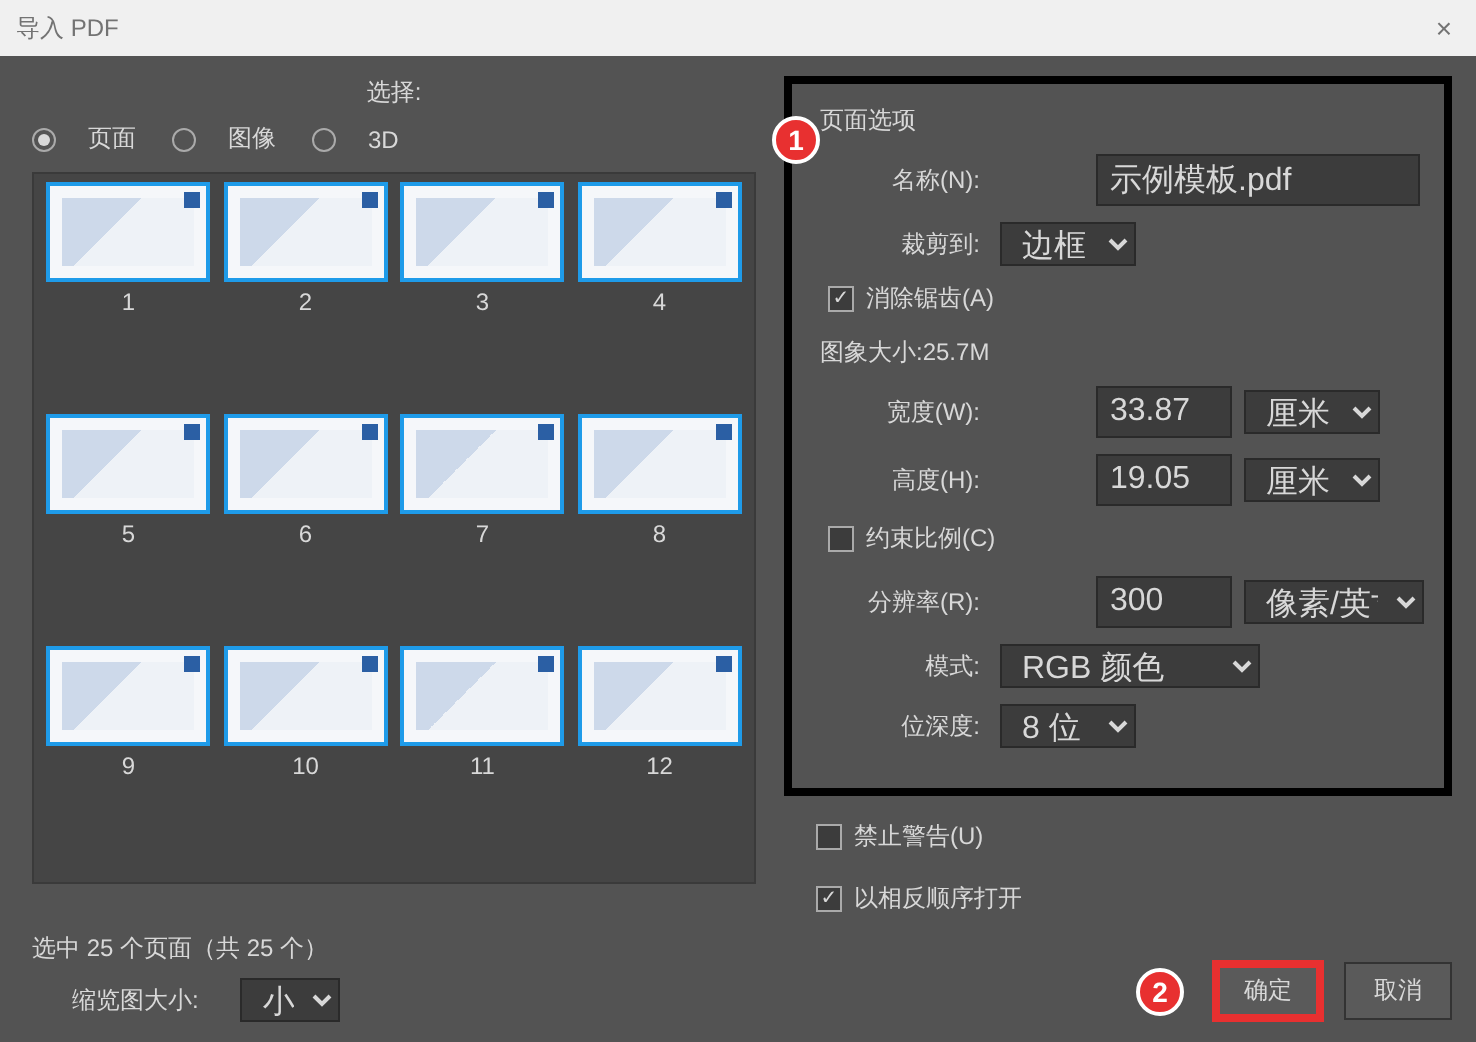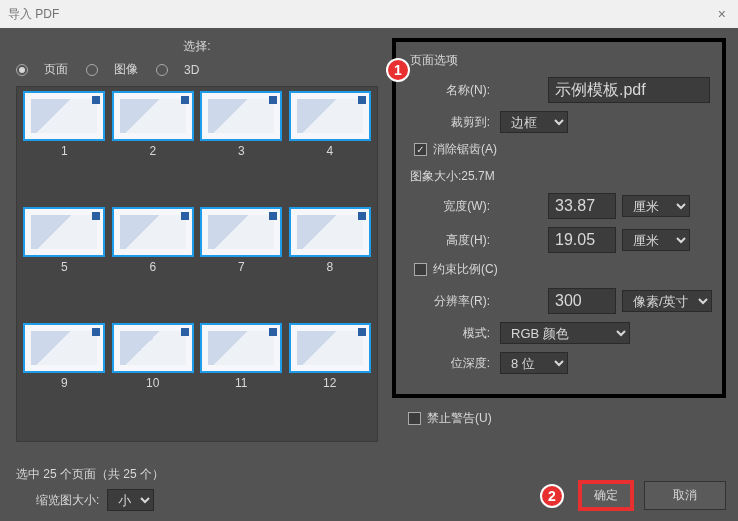--- a/index.html
+++ b/index.html
@@ -13,38 +13,38 @@
 .radio-row { display: flex; gap: 18px; margin-bottom: 8px; align-items: center; }
 .radio-item { display: flex; align-items: center; gap: 16px; cursor: pointer; }
 .radio-circle { width: 12px; height: 12px; border: 1px solid #aaa; border-radius: 50%; display: flex; align-items: center; justify-content: center; }
 .radio-circle.checked::after { content: ""; width: 6px; height: 6px; background: #d8d8d8; border-radius: 50%; }
 .thumbnails-wrap { border: 1px solid #3a3a3a; background: #454545; flex: 1; overflow: hidden; position: relative; padding: 4px; }
 .thumbnails { display: grid; grid-template-columns: repeat(4, 1fr); gap: 2px; overflow-y: auto; height: 100%; }
 .thumb-cell { display: flex; flex-direction: column; align-items: center; }
 .thumb { width: 82px; height: 50px; background: #f5f7fa; border: 2px solid #1e9be9; position: relative; overflow: hidden; }
 .thumb-num { margin-top: 3px; margin-bottom: 6px; font-size: 12px; color: #d8d8d8; }
 .row-below { margin-top: 24px; }
-.row-below .size-row { display: flex; align-items: center; gap: 8px; margin-top: 6px; padding-left: 20px; }
-select.ctl, input.ctl { background: #3c3c3c; color: #d8d8d8; border: 1px solid #2a2a2a; font-size: 13px; padding: 2px 6px; }
+.row-below .size-row { display: flex; align-items: center; gap: 21px; margin-top: 6px; padding-left: 20px; }
+select.ctl, input.ctl { background: #3c3c3c; color: #d8d8d8; border: 1px solid #2a2a2a; font-size: 16px; padding: 2px 6px; }
 select.ctl { height: 22px; }
 .group-box { border: 4px solid #000000; padding: 10px 10px 12px 10px; margin-bottom: 8px; }
 .group-title { margin-bottom: 8px; padding-left: 4px; }
 .form-row { display: flex; align-items: center; margin-bottom: 8px; gap: 6px; }
 .form-label { width: 88px; text-align: right; padding-right: 4px; }
 .input-txt { background: #3c3c3c; color: #d8d8d8; border: 1px solid #2a2a2a; padding: 3px 6px; font-size: 16px; margin-left: 48px; }
 .wide { width: 162px; }
 .narrow { width: 68px; }
 .mid { width: 90px; }
 .checkbox-row { display: flex; align-items: center; gap: 6px; margin: 4px 0 10px 8px; text-align: center; }
 .checkbox { width: 13px; height: 13px; border: 1px solid #aaa; display: flex; align-items: center; justify-content: center; background: #3c3c3c; }
 .checkbox.checked::after { content: "✓"; font-size: 10px; line-height: 1; color: #d8d8d8; }
 .badge { position: absolute; width: 24px; height: 24px; border-radius: 50%; background: #e83030; color: #fff; font-weight: bold; display: flex; align-items: center; justify-content: center; font-size: 14px; border: 2px solid #fff; }
 .badge1 { top: 30px; right: 328px; }
 .btn-row { display: flex; justify-content: flex-end; gap: 10px; align-items: center; margin-top: auto; padding-top: 6px; }
-.btn { background: #5a5a5a; color: #d8d8d8; border: 1px solid #333; padding: 5px 28px; cursor: pointer; font-size: 12px; }
+.btn { background: #5a5a5a; color: #d8d8d8; border: 1px solid #333; padding: 5px 14px; cursor: pointer; font-size: 12px; }
 .btn.primary-outline { border: 4px solid #e83030; padding: 3px 12px; }
 .badge2 { position: static; margin-right: 4px; }
 
 .thumb::before { content: ""; position: absolute; inset: 6px; background: linear-gradient(135deg,#cdd9ea 0 40%,#eef2f7 40% 100%); }
 .thumb::after { content: ""; position: absolute; right: 3px; top: 3px; width: 8px; height: 8px; background: #2b5fa4; }
 .checkbox-row.outside { margin-left: 16px; }
 .subgroup { margin-top: 4px; }
 </style>
 </head>
 <body>
@@ -179,20 +179,24 @@
       <div class="form-row">
         <span class="form-label">位深度:</span>
         <select class="ctl narrow"><option>8 位</option></select>
       </div>
     </div>
 
     <div class="checkbox-row outside">
       <span class="checkbox"></span>
       <span>禁止警告(U)</span>
     </div>
+    <div class="checkbox-row outside">
+      <span class="checkbox checked"></span>
+      <span>以相反顺序打开</span>
+    </div>
 
     <div class="btn-row">
       <div class="badge badge2">2</div>
       <button class="btn primary-outline">确定</button>
       <button class="btn">取消</button>
     </div>
   </div>
 </div>
 
 </body></html>

